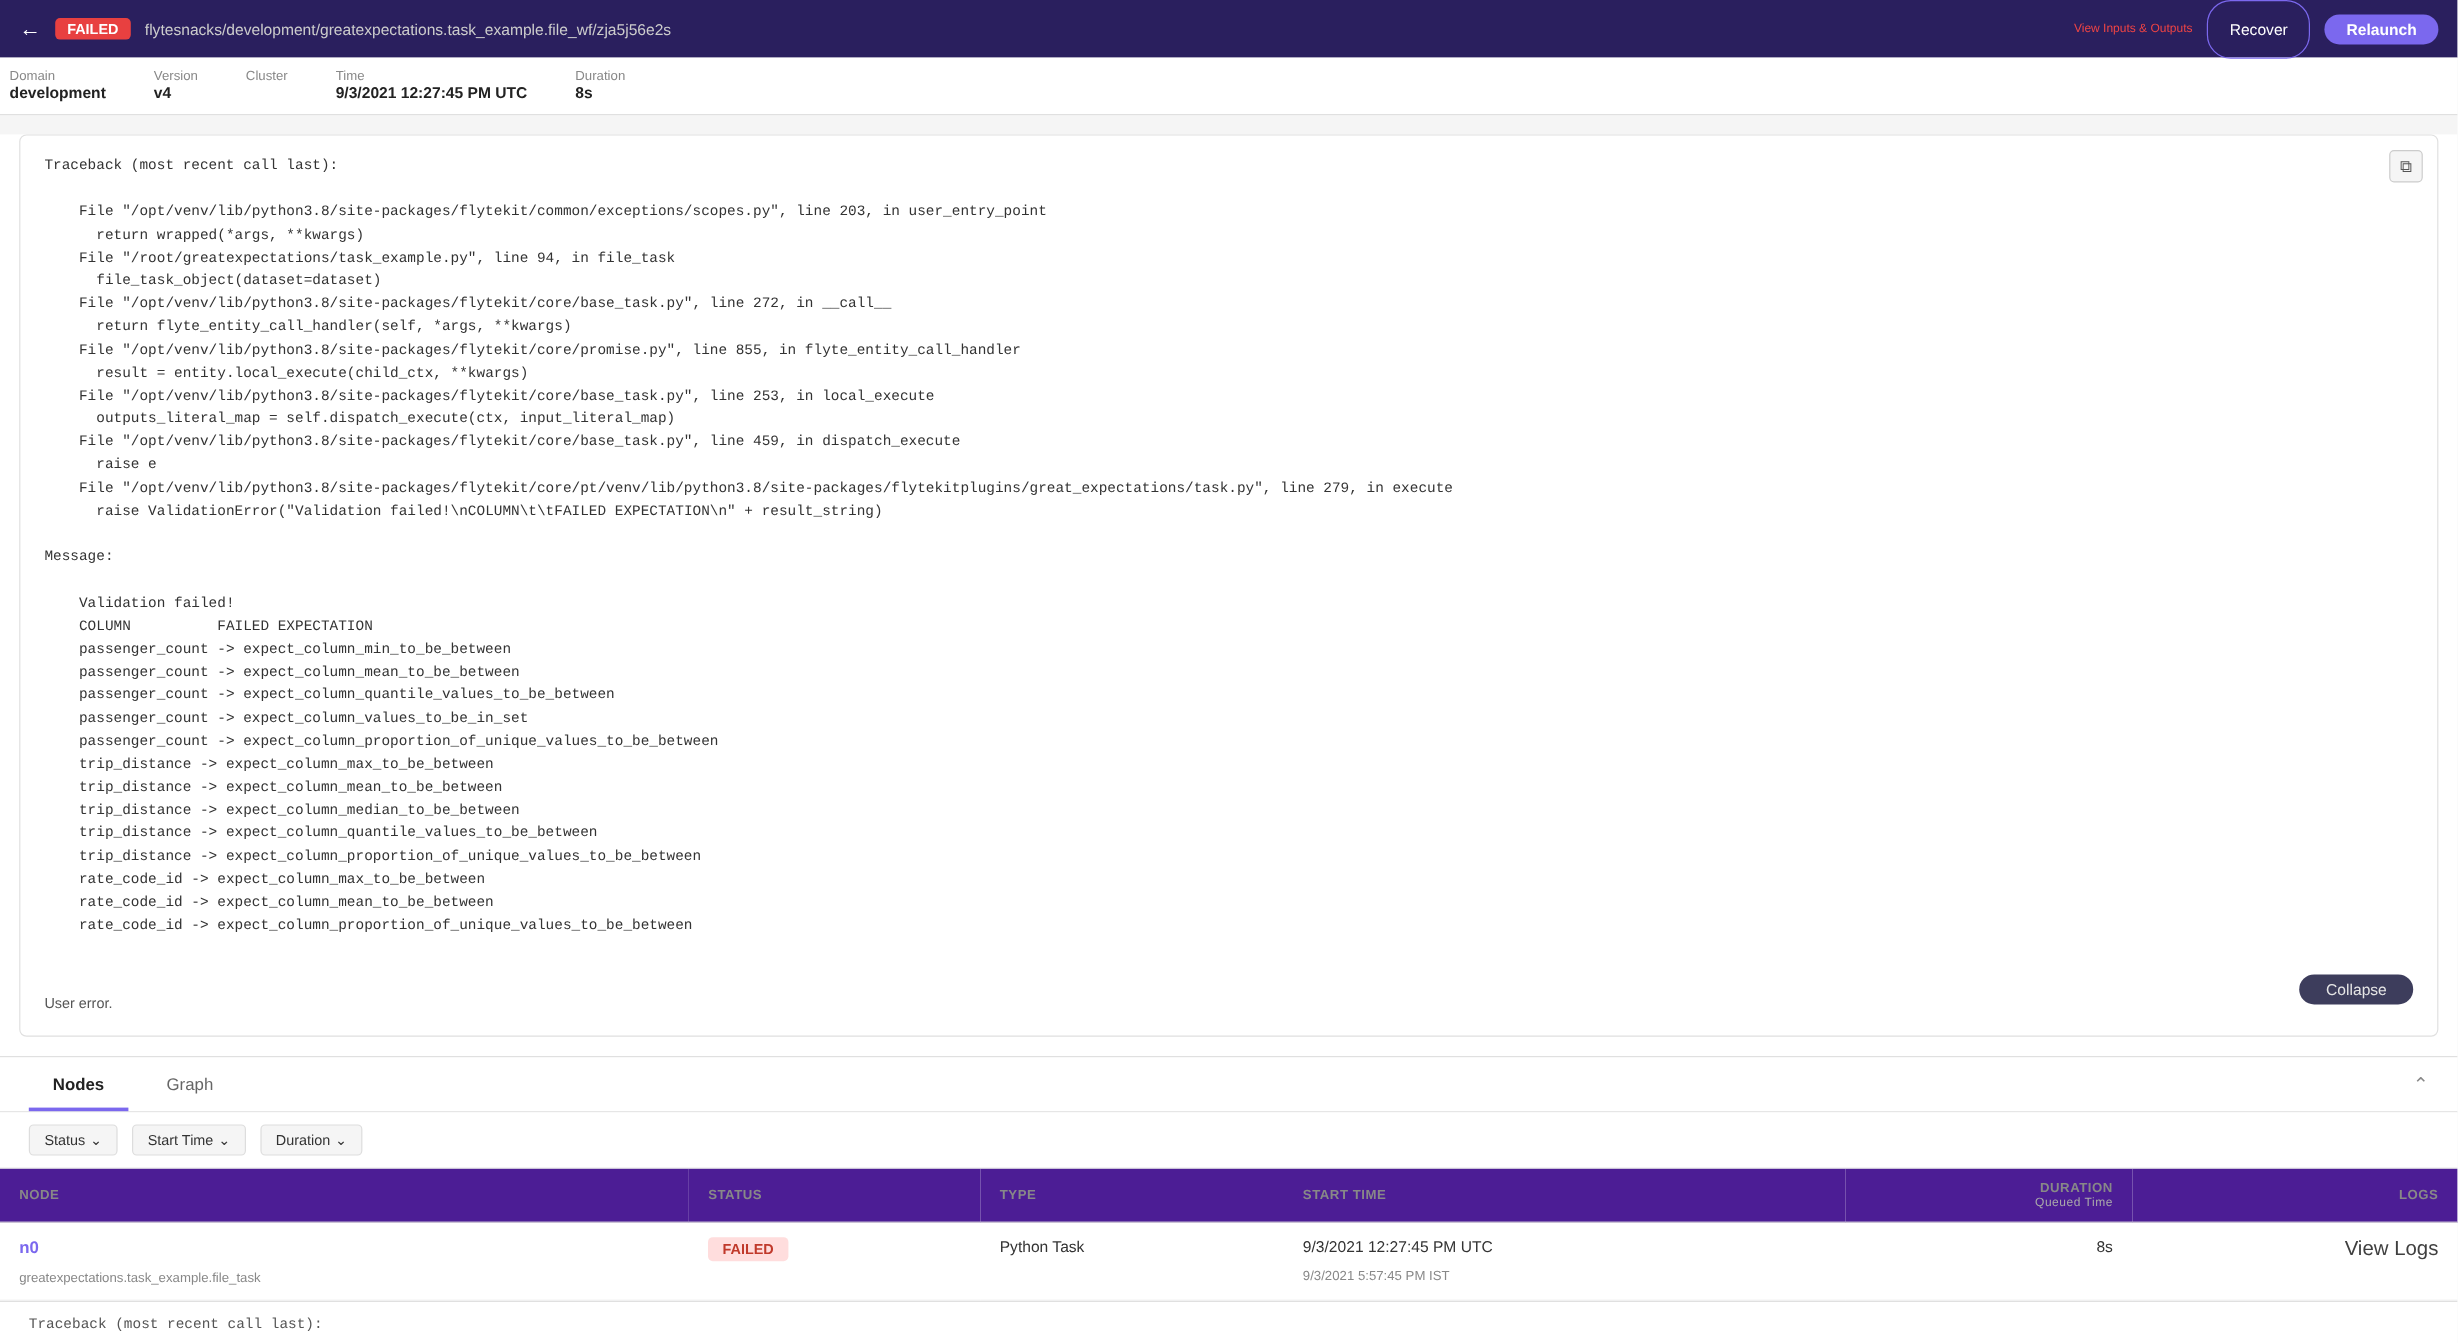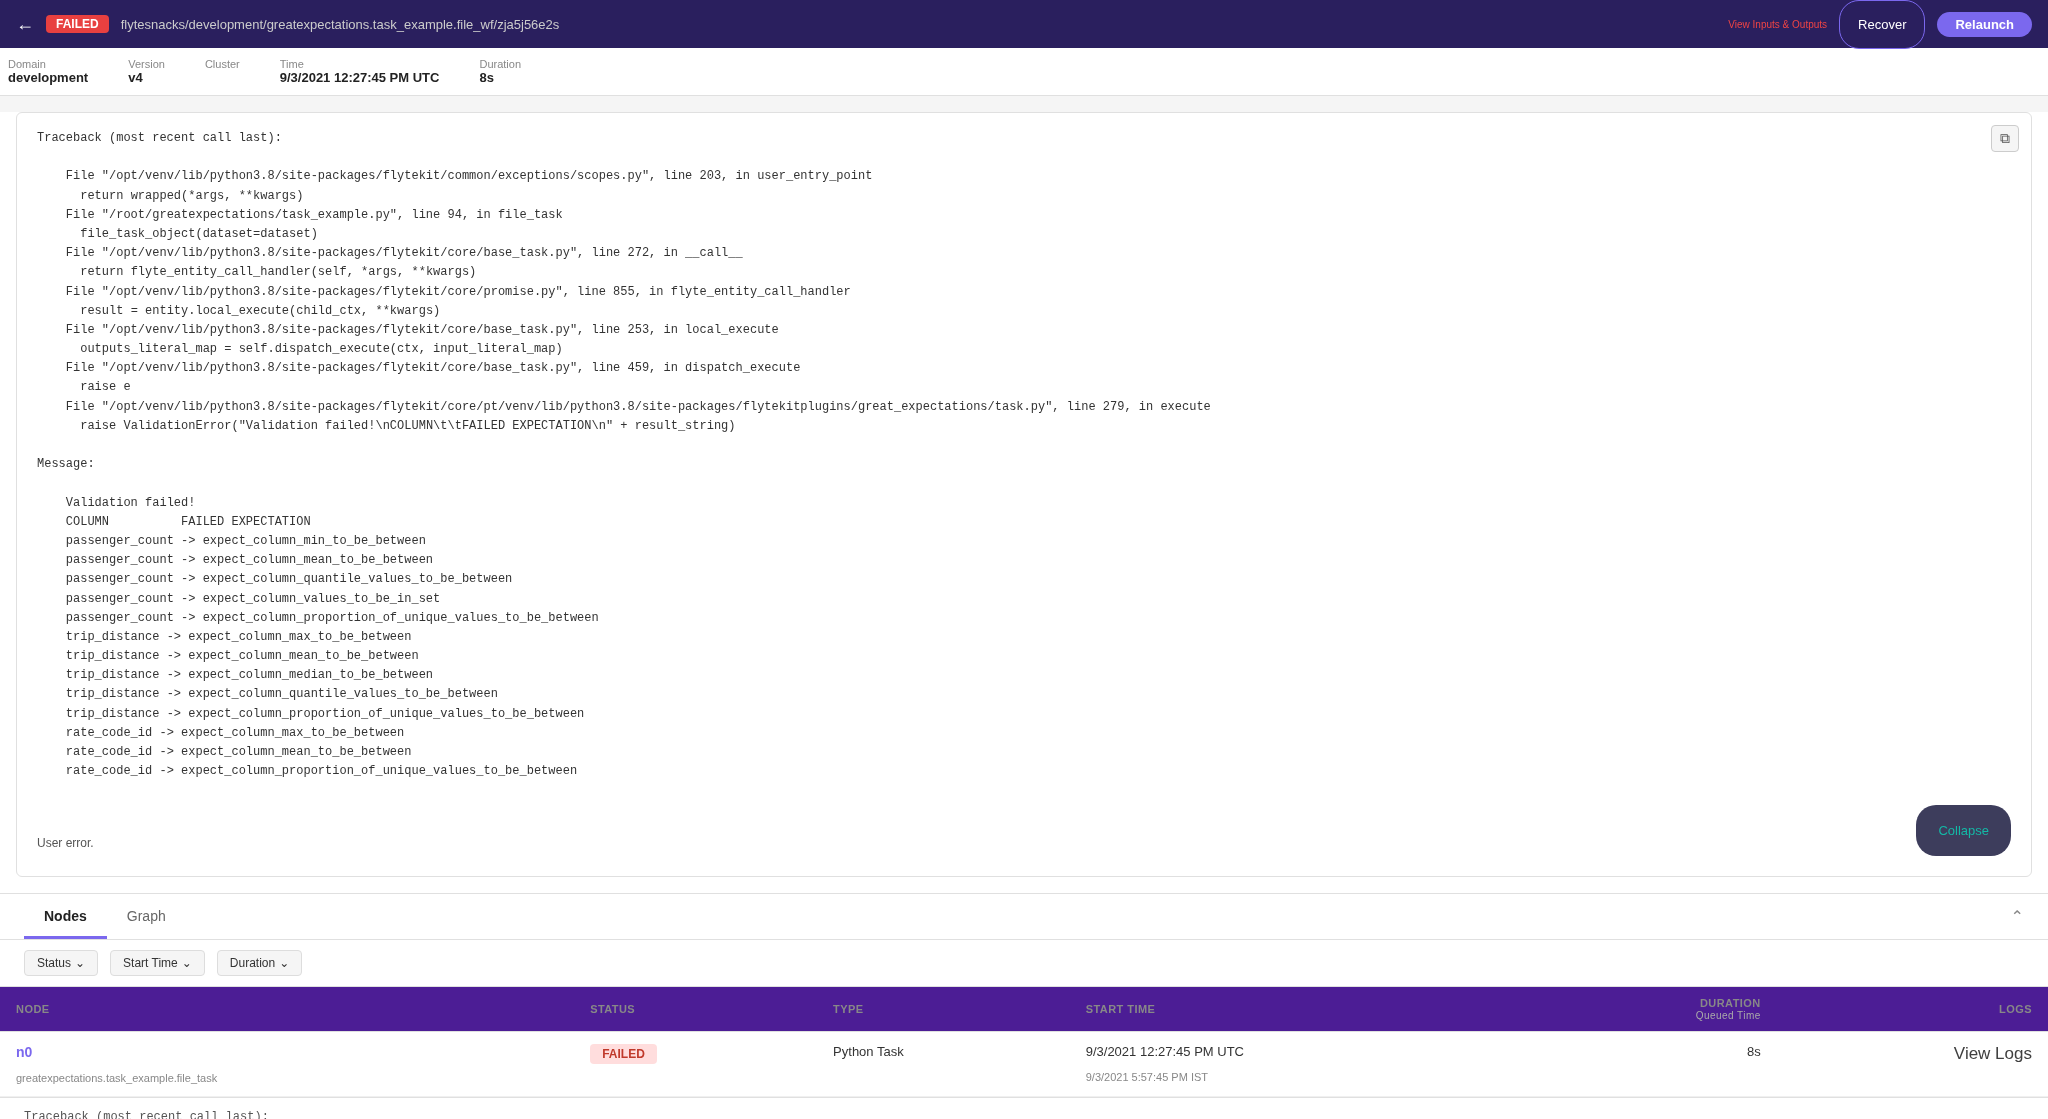--- a/index.html
+++ b/index.html
@@ -132,42 +132,42 @@
       margin-top: 16px;
       padding-top: 8px;
     }
     .user-error-text {
       font-size: 12px;
       color: #555;
       margin-top: 24px;
     }
     .btn-collapse {
       background: #3d3d5c;
-      color: #14b8a6;
+      color: #e5e5e5;
       border: none;
       border-radius: 20px;
-      padding: 18px 22px;
+      padding: 5px 22px;
       cursor: pointer;
       font-size: 13px;
     }
 
     
     .tabs-bar {
       background: #fff;
       border-top: 1px solid #e0e0e0;
       border-bottom: 1px solid #e0e0e0;
       display: flex;
       align-items: center;
       padding: 0 24px;
       gap: 0;
       justify-content: space-between;
     }
     .tabs-left {
       display: flex;
-      gap: 0;
+      gap: 12px;
     }
     .tab {
       padding: 14px 20px 12px 20px;
       cursor: pointer;
       font-size: 14px;
       color: #666;
       border-bottom: 3px solid transparent;
       font-weight: 500;
     }
     .tab.active {

